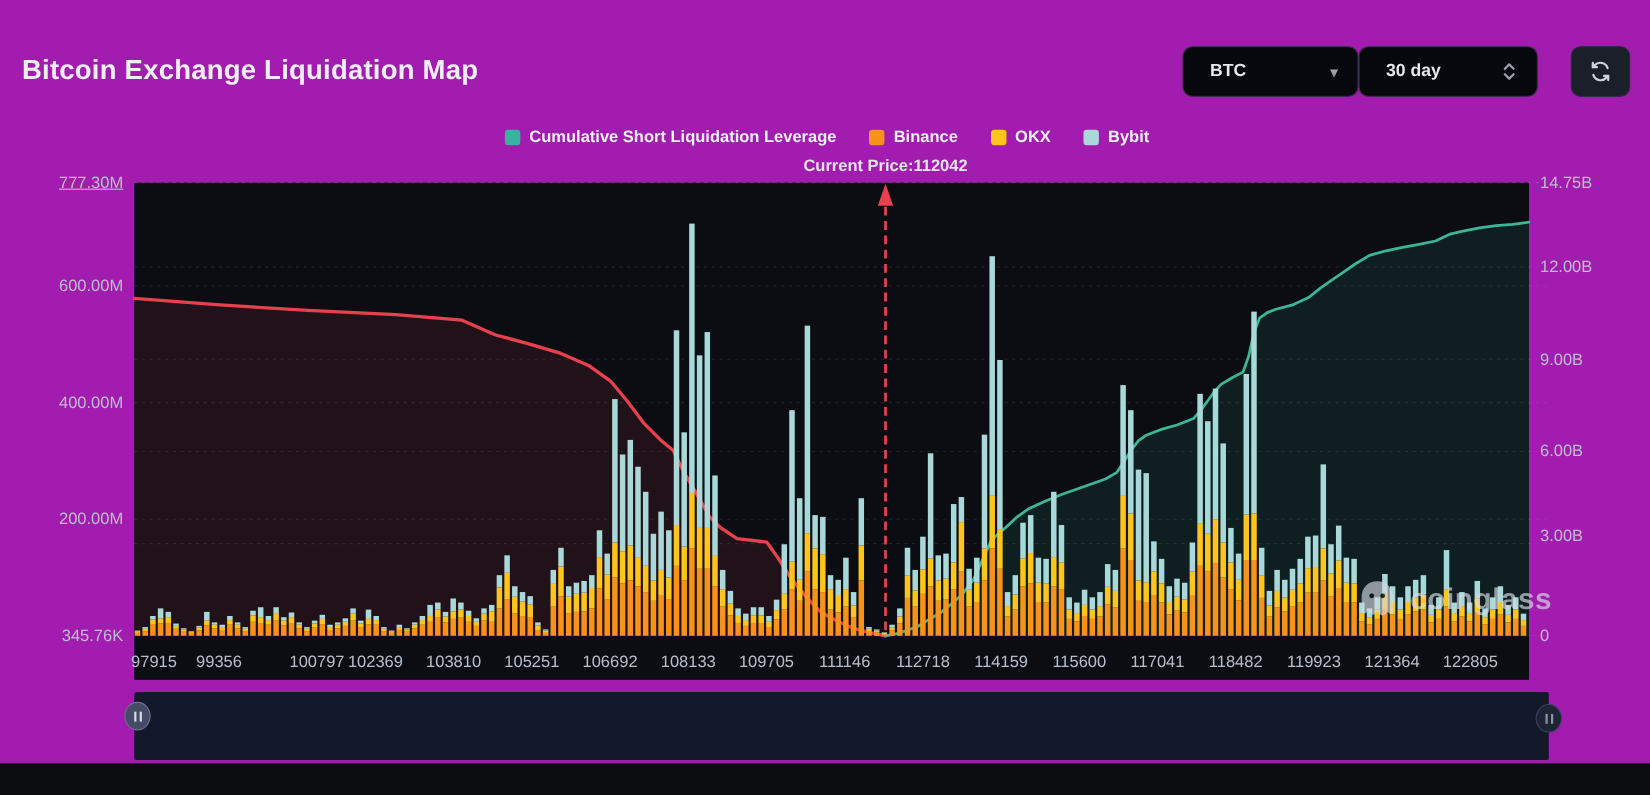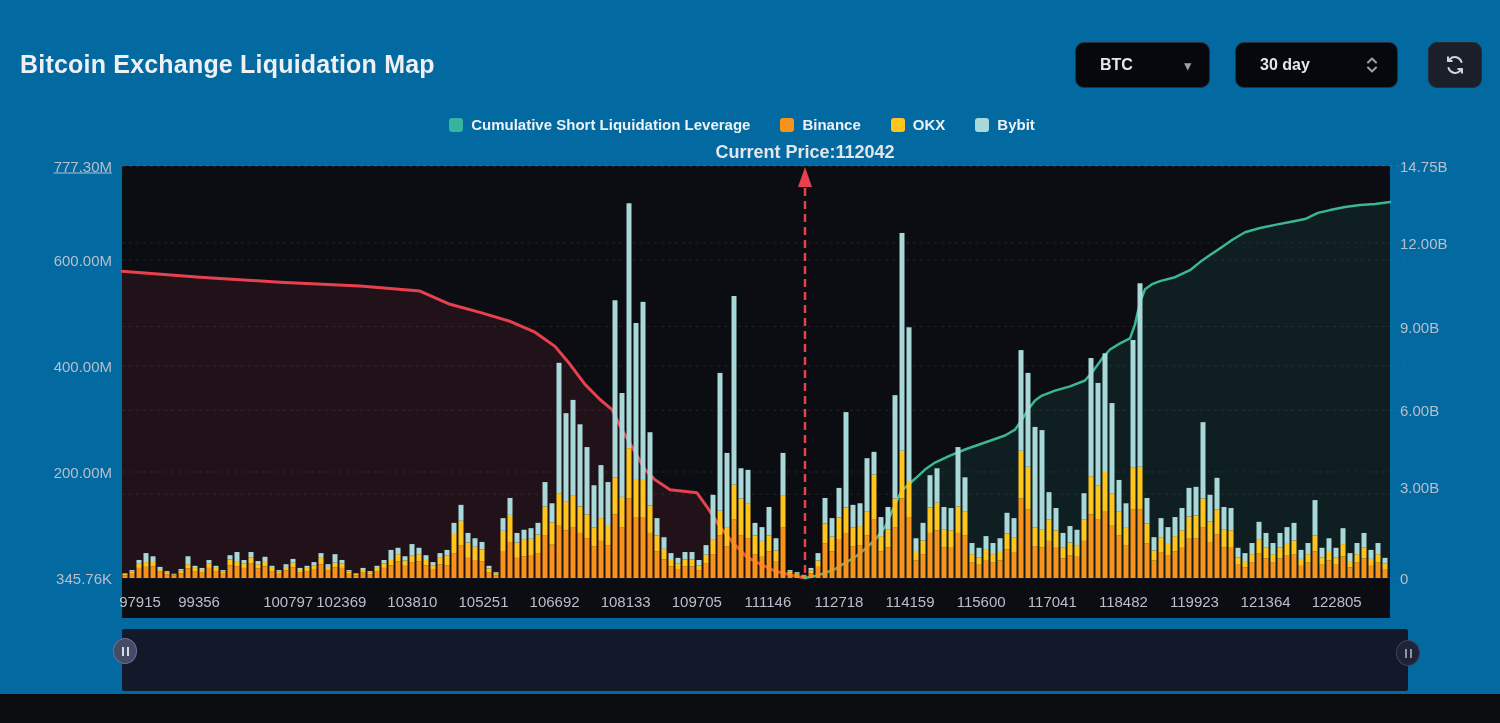--- a/index.html
+++ b/index.html
@@ -1,39 +1,39 @@
 <!DOCTYPE html>
 <html><head>
 <meta charset="utf-8">
 <style>
   * { margin:0; padding:0; box-sizing:border-box; }
   html,body { width:1500px; height:723px; background:#0d1017; overflow:hidden;
               font-family:"Liberation Sans", sans-serif; }
-  .app { position:absolute; inset:0; width:1500px; height:723px; background:#0369a1; }
+  .app { position:absolute; inset:0; width:1500px; height:723px; background:#a21caf; }
 
   .page-title { position:absolute; left:20px; top:50px; font-size:25px; font-weight:700;
                 color:#eef0f4; letter-spacing:.2px; }
 
   .select, .refresh-btn { position:absolute; top:42px; height:46px; display:flex; align-items:center;
                 border-radius:9px; background:#06080d; border:1px solid #2a2f3e; color:#e4e7ee;
                 font-size:16px; font-weight:600; cursor:pointer; }
   .select { justify-content:space-between; padding:0 18px 0 24px; }
-  .sel-symbol { left:1075px; width:135px; }
+  .sel-symbol { left:1075px; width:160px; }
   .sel-range  { left:1235px; width:163px; }
   .caret { color:#9aa0b0; font-size:13px; }
   .refresh-btn { left:1428px; width:54px; justify-content:center; background:#1a1f29; border:1px solid #262c38; }
 
-  .legend { position:absolute; left:108px; top:116px; width:1268px; display:flex;
+  .legend { position:absolute; left:118px; top:116px; width:1268px; display:flex;
             justify-content:center; gap:30px;text-align:center; }
   .legend-item { display:flex; align-items:center; gap:8px; color:#eef1f4; font-size:15px;
                  font-weight:600; cursor:pointer; }
   .legend-chip { width:14px; height:14px; border-radius:3px; }
 
   .current-price { position:absolute; left:805px; top:142px; transform:translateX(-50%);
-                   color:#e2e6ea; font-size:18px; font-weight:600; }
+                   color:#e2e6ea; font-size:15px; font-weight:600; }
 
   .axis-label { position:absolute; color:#b9bfca; font-size:15px; }
   .left-tick  { right:1388px; width:90px; text-align:right; transform:translateY(-50%); }
   .right-tick { left:1400px; transform:translateY(-50%); }
   .x-tick     { transform:translateX(-50%); top:593px; }
 
   svg.plot { position:absolute; left:0; top:0; pointer-events:none; }
 
   .watermark { position:absolute; left:1232px; top:524px; display:flex; align-items:center; gap:10px;
                opacity:.85; }
@@ -695,20 +695,28 @@
       <div class="axis-label x-tick" style="left: 839px;">112718</div>
       <div class="axis-label x-tick" style="left: 910.1px;">114159</div>
       <div class="axis-label x-tick" style="left: 981.2px;">115600</div>
       <div class="axis-label x-tick" style="left: 1052.3px;">117041</div>
       <div class="axis-label x-tick" style="left: 1123.4px;">118482</div>
       <div class="axis-label x-tick" style="left: 1194.5px;">119923</div>
       <div class="axis-label x-tick" style="left: 1265.6px;">121364</div>
       <div class="axis-label x-tick" style="left: 1336.7px;">122805</div>
     </div>
 
+  <div class="watermark">
+    <svg width="40" height="42" viewBox="0 0 24 24">
+      <path fill="rgba(214,220,228,0.75)" d="M12 2C6.9 2 3.5 5.6 3.5 10.8v7.4c0 1.2 1.4 1.9 2.3 1.1l1.2-1 1.6 1.6c.6.6 1.6.6 2.2 0L12 18.7l1.7 1.6c.6.6 1.6.6 2.2 0l1.6-1.6 1.2 1c.9.8 2.3.1 2.3-1.1v-7.4C20.5 5.6 17.1 2 12 2z"></path>
+      <circle cx="9" cy="10" r="1.3" fill="#0d1017"></circle>
+      <circle cx="15" cy="10" r="1.3" fill="#0d1017"></circle>
+    </svg>
+    <span>coinglass</span>
+  </div>
 
   <div class="slider-track">
     <div class="slider-handle handle-left">
         <i></i>
         <i></i>
       </div>
     <div class="slider-handle handle-right">
         <i></i>
         <i></i>
       </div>

